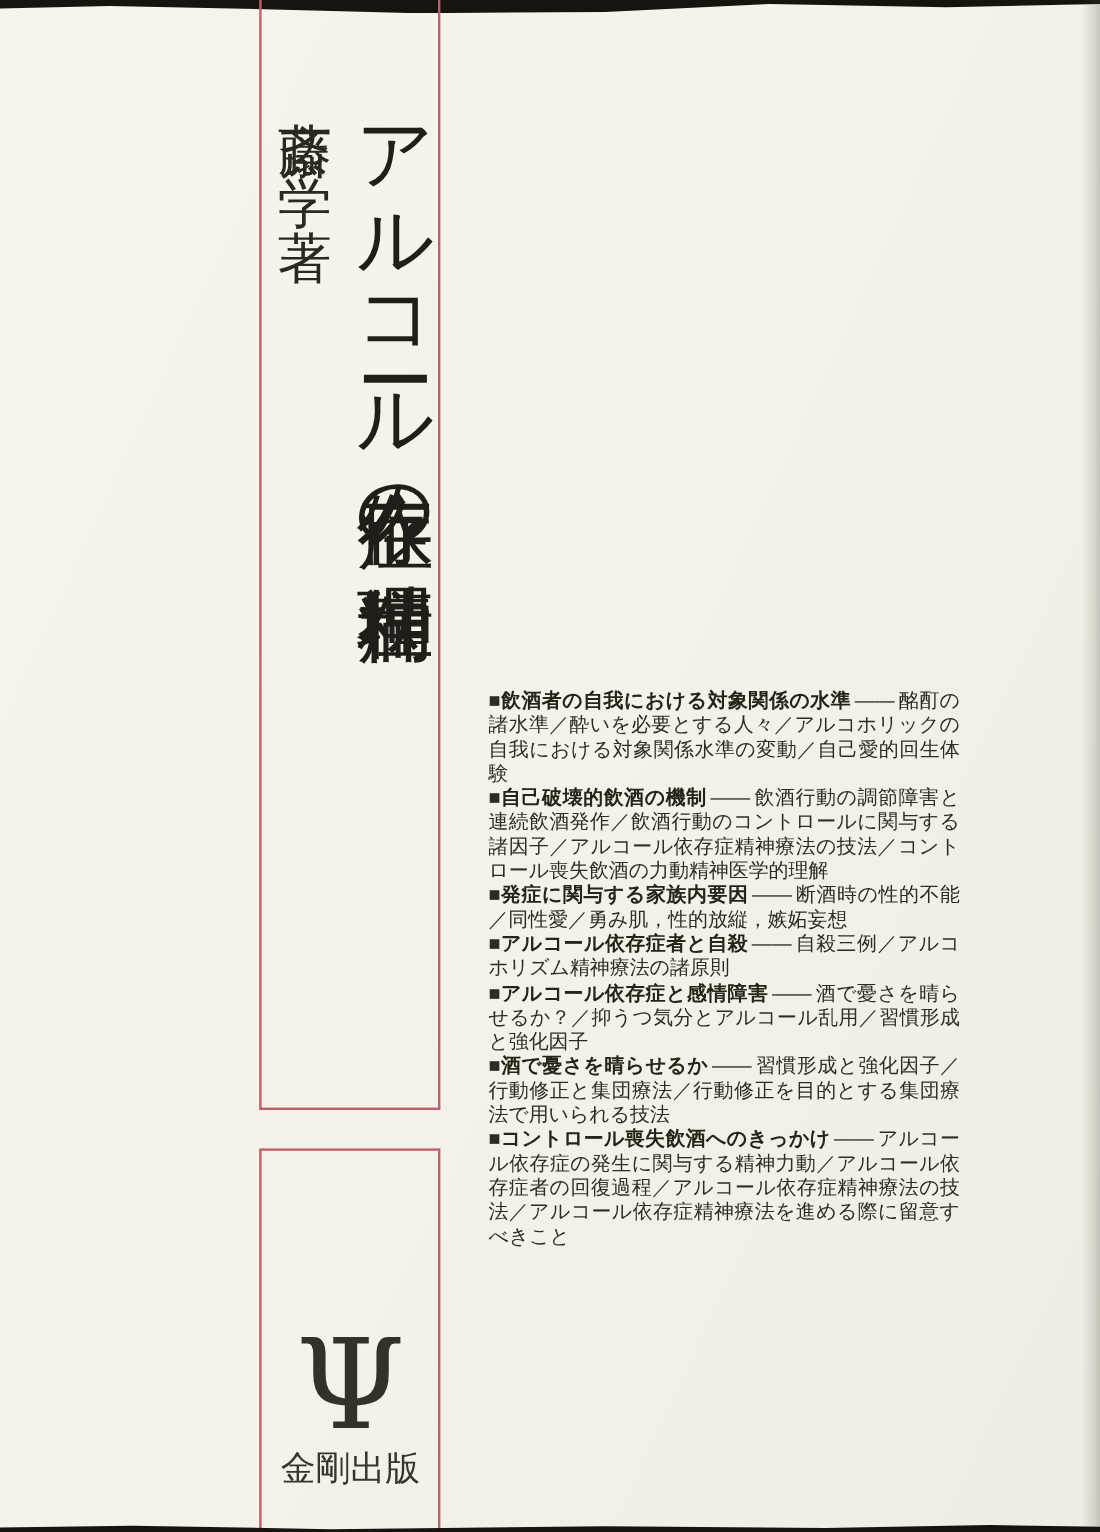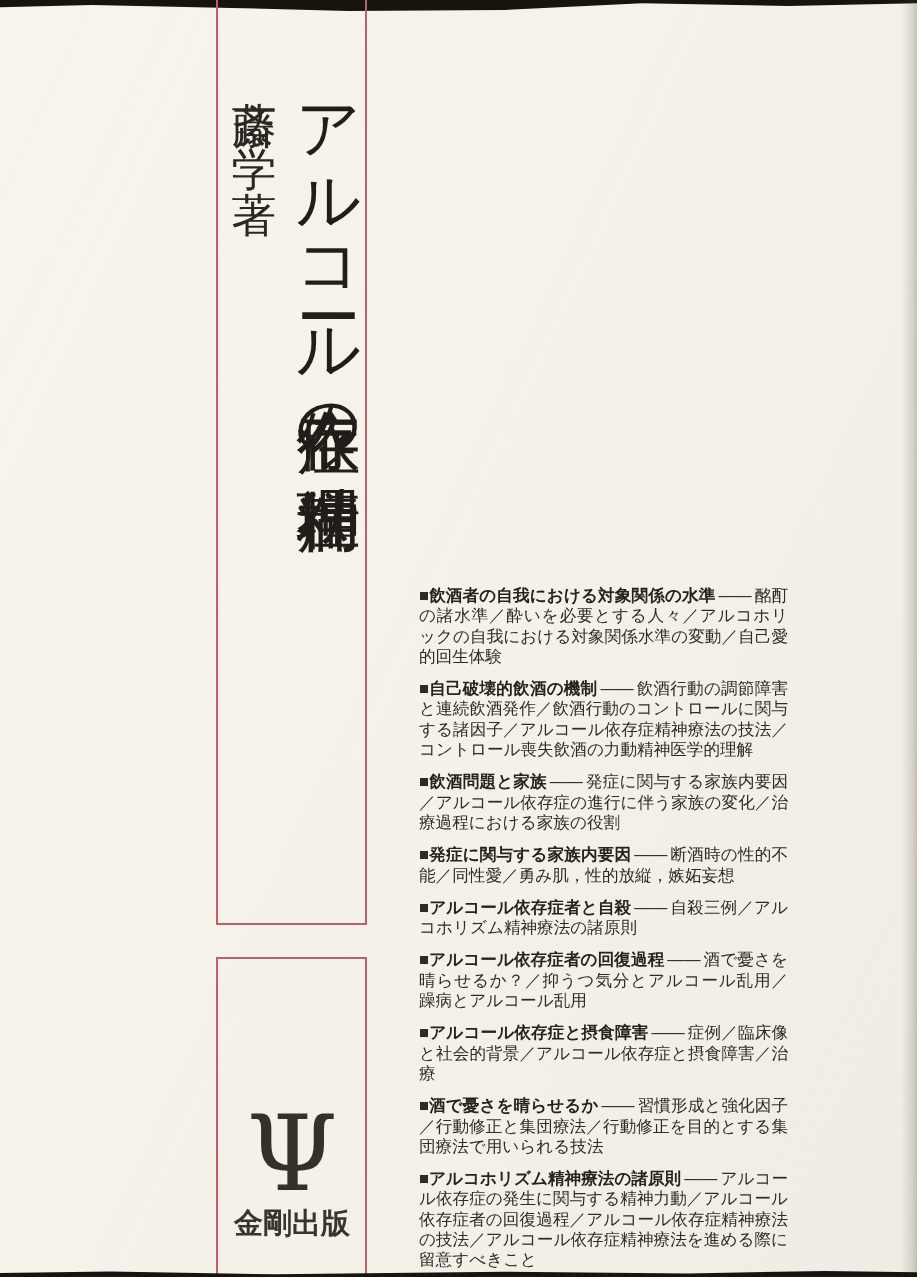--- a/index.html
+++ b/index.html
@@ -59,36 +59,36 @@
     color:#211e19;white-space:nowrap;
     font-weight:500;
   }
   
   .toc{
     position:absolute;left:407px;top:574px;width:393px;
     font-size:16.6px;line-height:20.3px;
     color:#2e2b25;
     text-align:justify;
   }
-  .toc p{margin:12px;padding:0;}
+  .toc p{margin:0;padding:0;}
   .toc-heading{font-weight:700;color:#262319;}
   .toc-bullet{font-weight:700;}
   .toc-dash{margin:0 3px;color:#2e2b25;}
   
   .logo-psi{
     position:absolute;left:217px;top:1098px;width:150px;height:112px;
     display:flex;align-items:center;justify-content:center;
     font-family:"DejaVu Serif","Liberation Serif",serif;
     font-size:104px;line-height:1;color:#34312b;
   }
   .publisher-name{
     position:absolute;left:217px;top:1204px;width:150px;
     text-align:center;
     font-family:"DejaVu Sans","Liberation Sans",sans-serif;
-    font-size:29px;font-weight:700;letter-spacing:0px;
+    font-size:29px;font-weight:400;letter-spacing:0px;
     color:#39352e;
   }
 </style>
 </head>
 <body>
 
 <div class="cover">
 
   <div class="scan-edge-top"></div>
   <div class="page-curl-right"></div>
@@ -98,34 +98,32 @@
 
   <div class="author-vertical">斎藤　学　著</div>
 
   <div class="title-vertical">アルコール依存症の精神病理</div>
 
   <div class="toc">
   <p class="toc-section"><span class="toc-bullet">■</span><span class="toc-heading">飲酒者の自我における対象関係の水準</span><span class="toc-dash">――</span><span class="toc-body">酩酊の諸水準／酔いを必要とする人々／アルコホリックの自我における対象関係水準の変動／自己愛的回生体験</span></p>
 
   <p class="toc-section"><span class="toc-bullet">■</span><span class="toc-heading">自己破壊的飲酒の機制</span><span class="toc-dash">――</span><span class="toc-body">飲酒行動の調節障害と連続飲酒発作／飲酒行動のコントロールに関与する諸因子／アルコール依存症精神療法の技法／コントロール喪失飲酒の力動精神医学的理解</span></p>
 
-  <p class="toc-section"><span class="toc-bullet">■</span><span class="toc-heading">飲酒問題と家族</span><span class="toc-dash">――</span><span class="toc-body">発症に関与する家族内要因／アルコール依存症の進行に伴う家族の変化／治療過程における家族の役割</span></p>
 
   <p class="toc-section"><span class="toc-bullet">■</span><span class="toc-heading">発症に関与する家族内要因</span><span class="toc-dash">――</span><span class="toc-body">断酒時の性的不能／同性愛／勇み肌，性的放縦，嫉妬妄想</span></p>
 
   <p class="toc-section"><span class="toc-bullet">■</span><span class="toc-heading">アルコール依存症者と自殺</span><span class="toc-dash">――</span><span class="toc-body">自殺三例／アルコホリズム精神療法の諸原則</span></p>
 
-  <p class="toc-section"><span class="toc-bullet">■</span><span class="toc-heading">アルコール依存症者の回復過程</span><span class="toc-dash">――</span><span class="toc-body">酒で憂さを晴らせるか？／抑うつ気分とアルコール乱用／躁病とアルコール乱用</span></p>
+  <p class="toc-section"><span class="toc-bullet">■</span><span class="toc-heading">アルコール依存症と感情障害</span><span class="toc-dash">――</span><span class="toc-body">酒で憂さを晴らせるか？／抑うつ気分とアルコール乱用／習慣形成と強化因子</span></p>
 
 
-  <p class="toc-section"><span class="toc-bullet">■</span><span class="toc-heading">アルコール依存症と摂食障害</span><span class="toc-dash">――</span><span class="toc-body">症例／臨床像と社会的背景／アルコール依存症と摂食障害／治療</span></p>
 
   <p class="toc-section"><span class="toc-bullet">■</span><span class="toc-heading">酒で憂さを晴らせるか</span><span class="toc-dash">――</span><span class="toc-body">習慣形成と強化因子／行動修正と集団療法／行動修正を目的とする集団療法で用いられる技法</span></p>
 
-  <p class="toc-section"><span class="toc-bullet">■</span><span class="toc-heading">アルコホリズム精神療法の諸原則</span><span class="toc-dash">――</span><span class="toc-body">アルコール依存症の発生に関与する精神力動／アルコール依存症者の回復過程／アルコール依存症精神療法の技法／アルコール依存症精神療法を進める際に留意すべきこと</span></p>
+  <p class="toc-section"><span class="toc-bullet">■</span><span class="toc-heading">コントロール喪失飲酒へのきっかけ</span><span class="toc-dash">――</span><span class="toc-body">アルコール依存症の発生に関与する精神力動／アルコール依存症者の回復過程／アルコール依存症精神療法の技法／アルコール依存症精神療法を進める際に留意すべきこと</span></p>
 </div>
 
   <div class="logo-psi">Ψ</div>
 
   <div class="publisher-name">金剛出版</div>
 
   <div class="scan-edge-bottom"></div>
 </div>
 
 </body></html>

